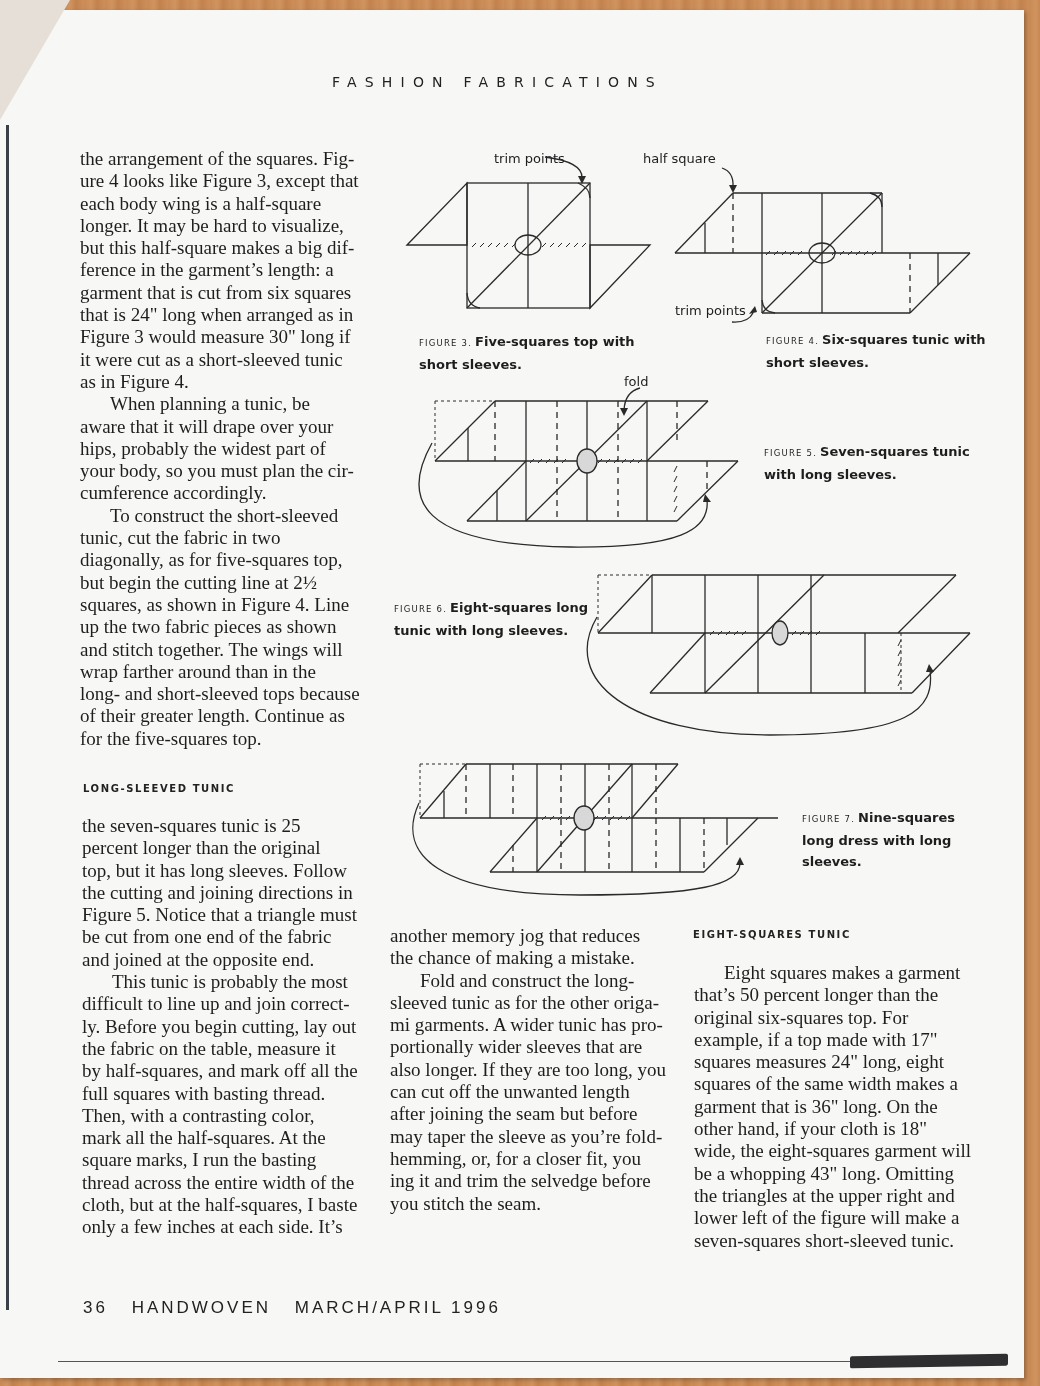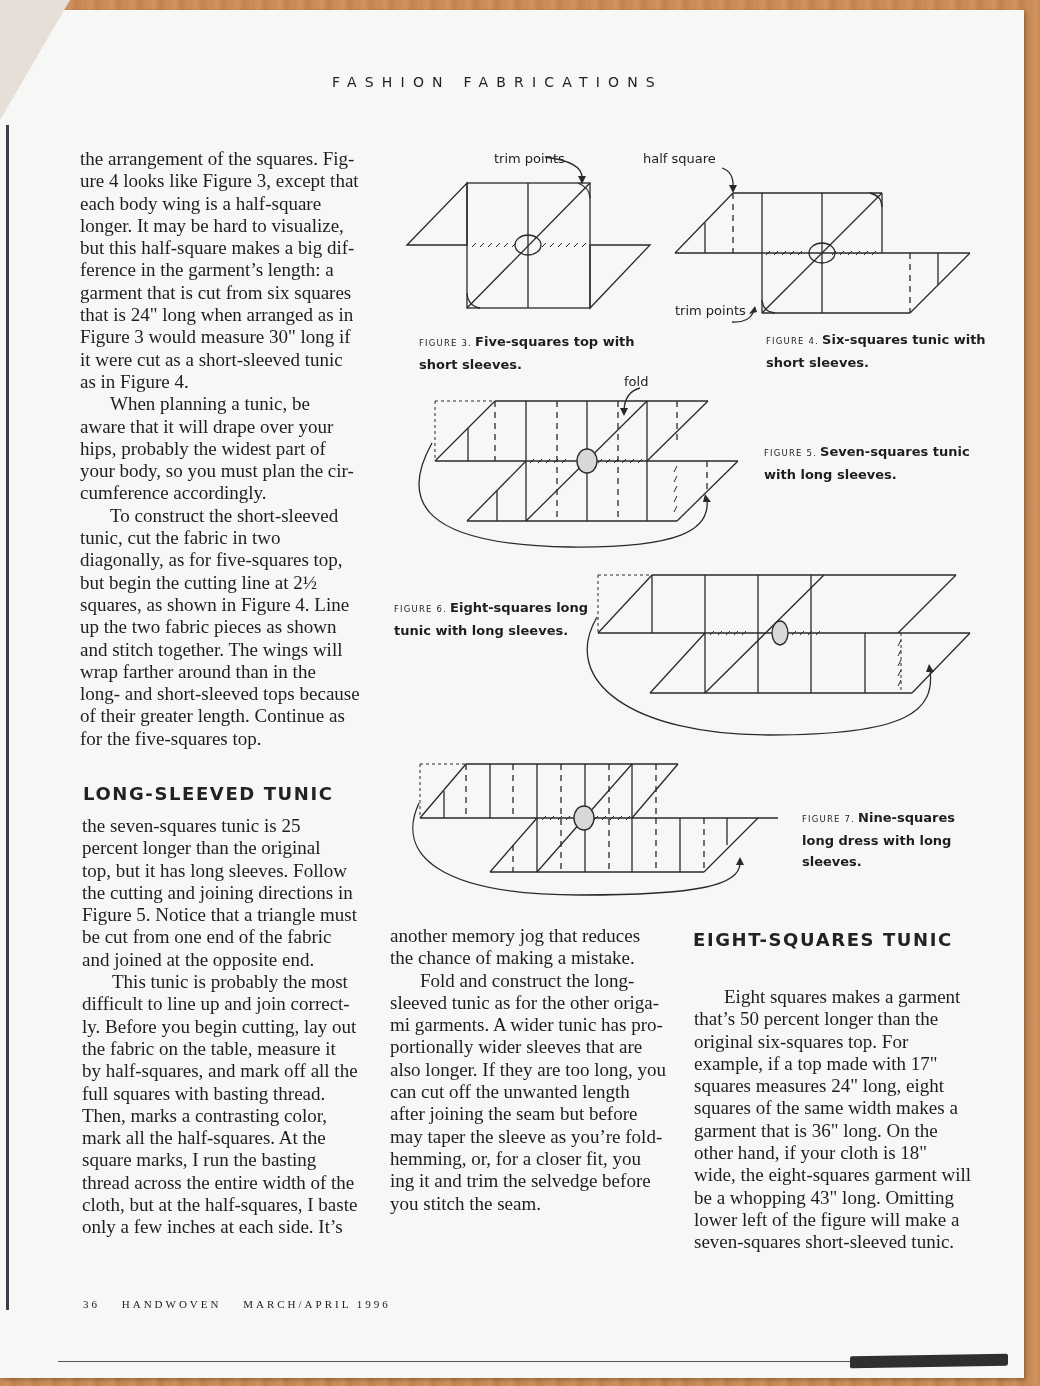--- a/index.html
+++ b/index.html
@@ -36,35 +36,35 @@
   .col p { margin: 0; }
   .col p.indent { text-indent: 30px; }
   .col .line { display: block; white-space: nowrap; }
   .col1 { left: 80px; top: 148px; width: 285px; }
   .col1b { left: 82px; top: 815px; width: 285px; }
   .col2 { left: 390px; top: 925px; width: 285px; }
   .col3 { left: 694px; top: 962px; width: 285px; }
 
   .section-head {
     position: absolute; font-family: "DejaVu Sans", sans-serif; font-weight: bold;
-    font-size: 18px; letter-spacing: 1.6px; color: #222;
+    font-size: 10px; letter-spacing: 1.6px; color: #222;
   }
 
   .caption {
     position: absolute; font-family: "DejaVu Sans", sans-serif; font-size: 13px; line-height: 21px; color: #1e1e1e;
     font-weight: 600;
   }
   .caption .fig-label { font-size: 8.5px; letter-spacing: 1.2px; font-weight: normal; margin-right: 3px; }
   .label {
     position: absolute; font-family: "DejaVu Sans", sans-serif; font-size: 13px; color: #1e1e1e;
   }
 
   .footer {
     position: absolute; left: 83px; top: 1298px;
-    font-family: Liberation Serif, serif; font-size: 11px; letter-spacing: 3px; color: #222;
+    font-family: Liberation Sans, sans-serif; font-size: 17px; letter-spacing: 3px; color: #222;
     white-space: nowrap;
   }
   .footer span { margin-right: 16px; }
 
   svg.fig { position: absolute; overflow: visible; }
   svg.fig line, svg.fig polygon, svg.fig path, svg.fig rect, svg.fig ellipse { stroke: #2a2a2a; stroke-width: 1.3; fill: none; }
   svg.fig .dash { stroke-dasharray: 6 5; }
   svg.fig .fine-dash { stroke-dasharray: 3 3; stroke-width: 1; }
   svg.fig .stitch { stroke-width: 1; }
   svg.fig ellipse { fill: #d8d8d8; }
@@ -130,21 +130,21 @@
       <span class="line">be cut from one end of the fabric</span>
       <span class="line">and joined at the opposite end.</span>
     </p>
     <p class="indent" style="text-indent: 0px;">
       <span class="line" style="padding-left: 30px;">This tunic is probably the most</span>
       <span class="line">difficult to line up and join correct-</span>
       <span class="line">ly. Before you begin cutting, lay out</span>
       <span class="line">the fabric on the table, measure it</span>
       <span class="line">by half-squares, and mark off all the</span>
       <span class="line">full squares with basting thread.</span>
-      <span class="line">Then, marks a contrasting color,</span>
+      <span class="line">Then, with a contrasting color,</span>
       <span class="line">mark all the half-squares. At the</span>
       <span class="line">square marks, I run the basting</span>
       <span class="line">thread across the entire width of the</span>
       <span class="line">cloth, but at the half-squares, I baste</span>
       <span class="line">only a few inches at each side. It’s</span>
     </p>
   </div>
 
 <div class="col col2">
     <p>
@@ -162,30 +162,31 @@
       <span class="line">may taper the sleeve as you’re fold-</span>
       <span class="line">hemming, or, for a closer fit, you</span>
       <span class="line">ing it and trim the selvedge before</span>
       <span class="line">you stitch the seam.</span>
     </p>
   </div>
 
 <div class="section-head" style="left:693px; top:929px;">EIGHT-SQUARES TUNIC</div>
 <div class="col col3">
     <p class="indent" style="text-indent: 0px;">
-      <span class="line" style="padding-left: 30px; margin-top: 24px;">Eight squares makes a garment</span>
+      <span class="line" style="padding-left: 30px;">Eight squares makes a garment</span>
       <span class="line">that’s 50 percent longer than the</span>
       <span class="line">original six-squares top. For</span>
       <span class="line">example, if a top made with 17"</span>
       <span class="line">squares measures 24" long, eight</span>
       <span class="line">squares of the same width makes a</span>
       <span class="line">garment that is 36" long. On the</span>
       <span class="line">other hand, if your cloth is 18"</span>
       <span class="line">wide, the eight-squares garment will</span>
       <span class="line">be a whopping 43" long. Omitting</span>
+      <span class="line">the triangles at the upper right and</span>
       <span class="line">lower left of the figure will make a</span>
       <span class="line">seven-squares short-sleeved tunic.</span>
     </p>
   </div>
 
 <div class="label" style="left:494px; top:151px;">trim points</div>
 <svg class="fig" style="left:400px; top:150px;" width="260" height="180">
   <path d="M145 7 Q 183 12 182 28"></path>
   <polygon class="arrowhead" points="178,26 186,26 182,34"></polygon>
   <rect x="67" y="33" width="123" height="125"></rect>

